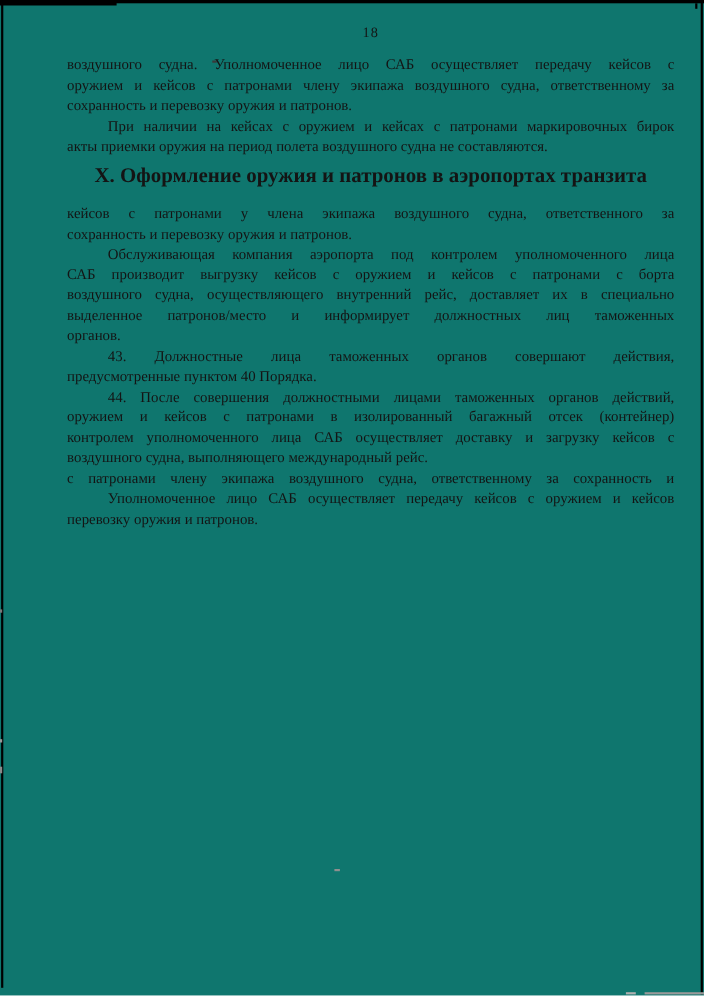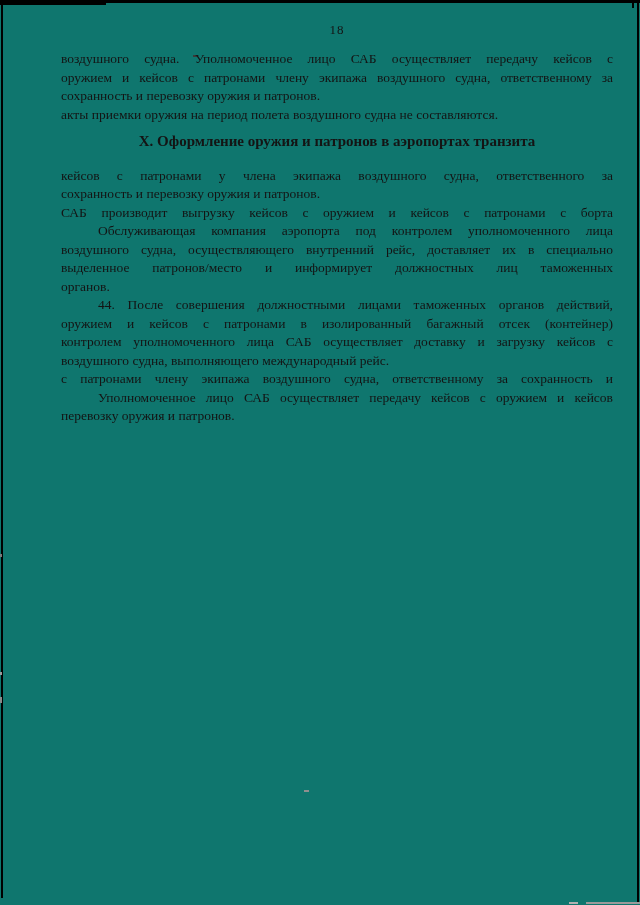--- a/index.html
+++ b/index.html
@@ -51,21 +51,21 @@
     text-align-last: justify;
     white-space: normal;
   }
   .line.last { text-align-last: left; }
   .line.indent { text-indent: 37px; }
   .heading {
     font-weight: bold;
     text-align: center;
     margin-top: 8px;
     margin-bottom: 16px;
-    font-size: 15px;
+    font-size: 19px;
     line-height: 18.5px;
   }
 </style>
 </head>
 <body>
 
 <div class="scan-page">
 
   <div class="edge edge-top"></div>
   <div class="edge edge-top-thick"></div>
@@ -84,38 +84,43 @@
 
   <div class="content">
 
     <div class="paragraph">
       <div class="line">воздушного судна. Уполномоченное лицо САБ осуществляет передачу кейсов с</div>
       <div class="line">оружием и кейсов с патронами члену экипажа воздушного судна, ответственному за</div>
       <div class="line last">сохранность и перевозку оружия и патронов.</div>
     </div>
 
     <div class="paragraph">
+      <div class="line indent">При наличии на кейсах с оружием и кейсах с патронами маркировочных бирок</div>
       <div class="line last">акты приемки оружия на период полета воздушного судна не составляются.</div>
     </div>
 
     <div class="heading">X. Оформление оружия и патронов в аэропортах транзита</div>
 
     <div class="paragraph">
       <div class="line">кейсов с патронами у члена экипажа воздушного судна, ответственного за</div>
       <div class="line last">сохранность и перевозку оружия и патронов.</div>
     </div>
 
     <div class="paragraph">
+      <div class="line indent">Обслуживающая компания аэропорта под контролем уполномоченного лица</div>
       <div class="line">САБ производит выгрузку кейсов с оружием и кейсов с патронами с борта</div>
-      <div class="line indent">Обслуживающая компания аэропорта под контролем уполномоченного лица</div>
       <div class="line">воздушного судна, осуществляющего внутренний рейс, доставляет их в специально</div>
       <div class="line">выделенное патронов/место и информирует должностных лиц таможенных</div>
       <div class="line last">органов.</div>
     </div>
 
+    <div class="paragraph">
+      <div class="line indent">43. Должностные лица таможенных органов совершают действия,</div>
+      <div class="line last">предусмотренные пунктом 40 Порядка.</div>
+    </div>
 
     <div class="paragraph">
       <div class="line indent">44. После совершения должностными лицами таможенных органов действий,</div>
       <div class="line">оружием и кейсов с патронами в изолированный багажный отсек (контейнер)</div>
       <div class="line">контролем уполномоченного лица САБ осуществляет доставку и загрузку кейсов с</div>
       <div class="line last">воздушного судна, выполняющего международный рейс.</div>
     </div>
 
     <div class="paragraph">
       <div class="line">с патронами члену экипажа воздушного судна, ответственному за сохранность и</div>

